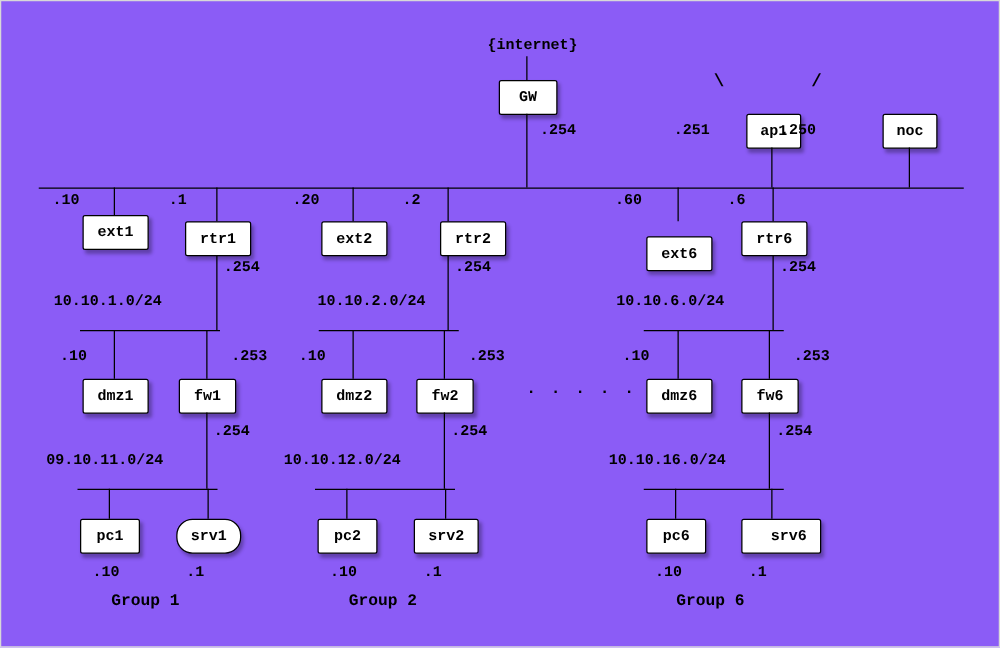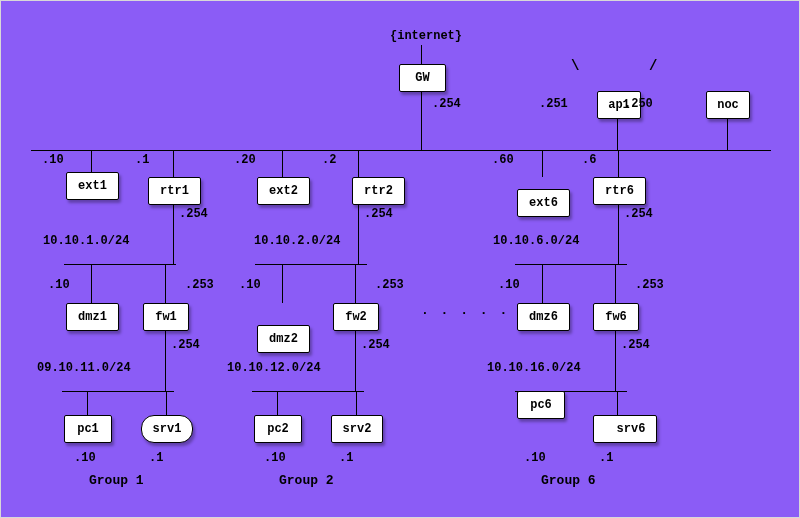--- a/index.html
+++ b/index.html
@@ -79,21 +79,21 @@
   <div class="node" style="left:256px;top:176px;width:51px;height:26px;">ext2</div>
   <div class="node" style="left:332px;top:176px;width:51px;height:26px;margin-left:19px;">rtr2</div>
   <div class="vline" style="left:357px;top:203px;height:60px;"></div>
   <div class="lbl" style="left:363px;top:206px;">.254</div>
   <div class="lbl" style="left:233px;top:233px;margin-left:20px;">10.10.2.0/24</div>
   <div class="hline" style="left:254px;top:263px;width:112px;"></div>
   <div class="vline" style="left:281px;top:263px;height:39px;"></div>
   <div class="vline" style="left:354px;top:263px;height:39px;"></div>
   <div class="lbl" style="left:238px;top:277px;">.10</div>
   <div class="lbl" style="left:374px;top:277px;">.253</div>
-  <div class="node" style="left:256px;top:302px;width:51px;height:26px;margin-top:22px;">dmz2</div>
+  <div class="node" style="left:256px;top:302px;width:51px;height:26px;">dmz2</div>
   <div class="node" style="left:332px;top:302px;width:44px;height:26px;">fw2</div>
   <div class="vline" style="left:354px;top:329px;height:61px;"></div>
   <div class="lbl" style="left:360px;top:337px;">.254</div>
   <div class="lbl" style="left:226px;top:360px;">10.10.12.0/24</div>
   <div class="hline" style="left:251px;top:390px;width:112px;"></div>
   <div class="vline" style="left:276px;top:390px;height:24px;"></div>
   <div class="vline" style="left:355px;top:390px;height:24px;"></div>
   <div class="node" style="left:253px;top:414px;width:46px;height:26px;">pc2</div>
   <div class="node" style="left:330px;top:414px;width:50px;height:26px;">srv2</div>
   <div class="lbl" style="left:263px;top:450px;">.10</div>
@@ -117,19 +117,19 @@
   <div class="lbl" style="left:497px;top:277px;">.10</div>
   <div class="lbl" style="left:634px;top:277px;">.253</div>
   <div class="node" style="left:516px;top:302px;width:51px;height:26px;">dmz6</div>
   <div class="node" style="left:592px;top:302px;width:44px;height:26px;">fw6</div>
   <div class="vline" style="left:614px;top:329px;height:61px;"></div>
   <div class="lbl" style="left:620px;top:337px;">.254</div>
   <div class="lbl" style="left:486px;top:360px;">10.10.16.0/24</div>
   <div class="hline" style="left:514px;top:390px;width:112px;"></div>
   <div class="vline" style="left:539px;top:390px;height:24px;"></div>
   <div class="vline" style="left:616px;top:390px;height:24px;"></div>
-  <div class="node" style="left:516px;top:390px;width:46px;height:26px;">pc6</div>
+  <div class="node" style="left:516px;top:414px;width:46px;height:26px;">pc6</div>
   <div class="node" style="left:592px;top:414px;width:50px;height:26px;padding-left:12px;">srv6</div>
   <div class="lbl" style="left:523px;top:450px;">.10</div>
   <div class="lbl" style="left:598px;top:450px;">.1</div>
   <div class="lbl grouplbl" style="left:540px;top:473px;">Group 6</div>
 
 </div>
 
 </body></html>

